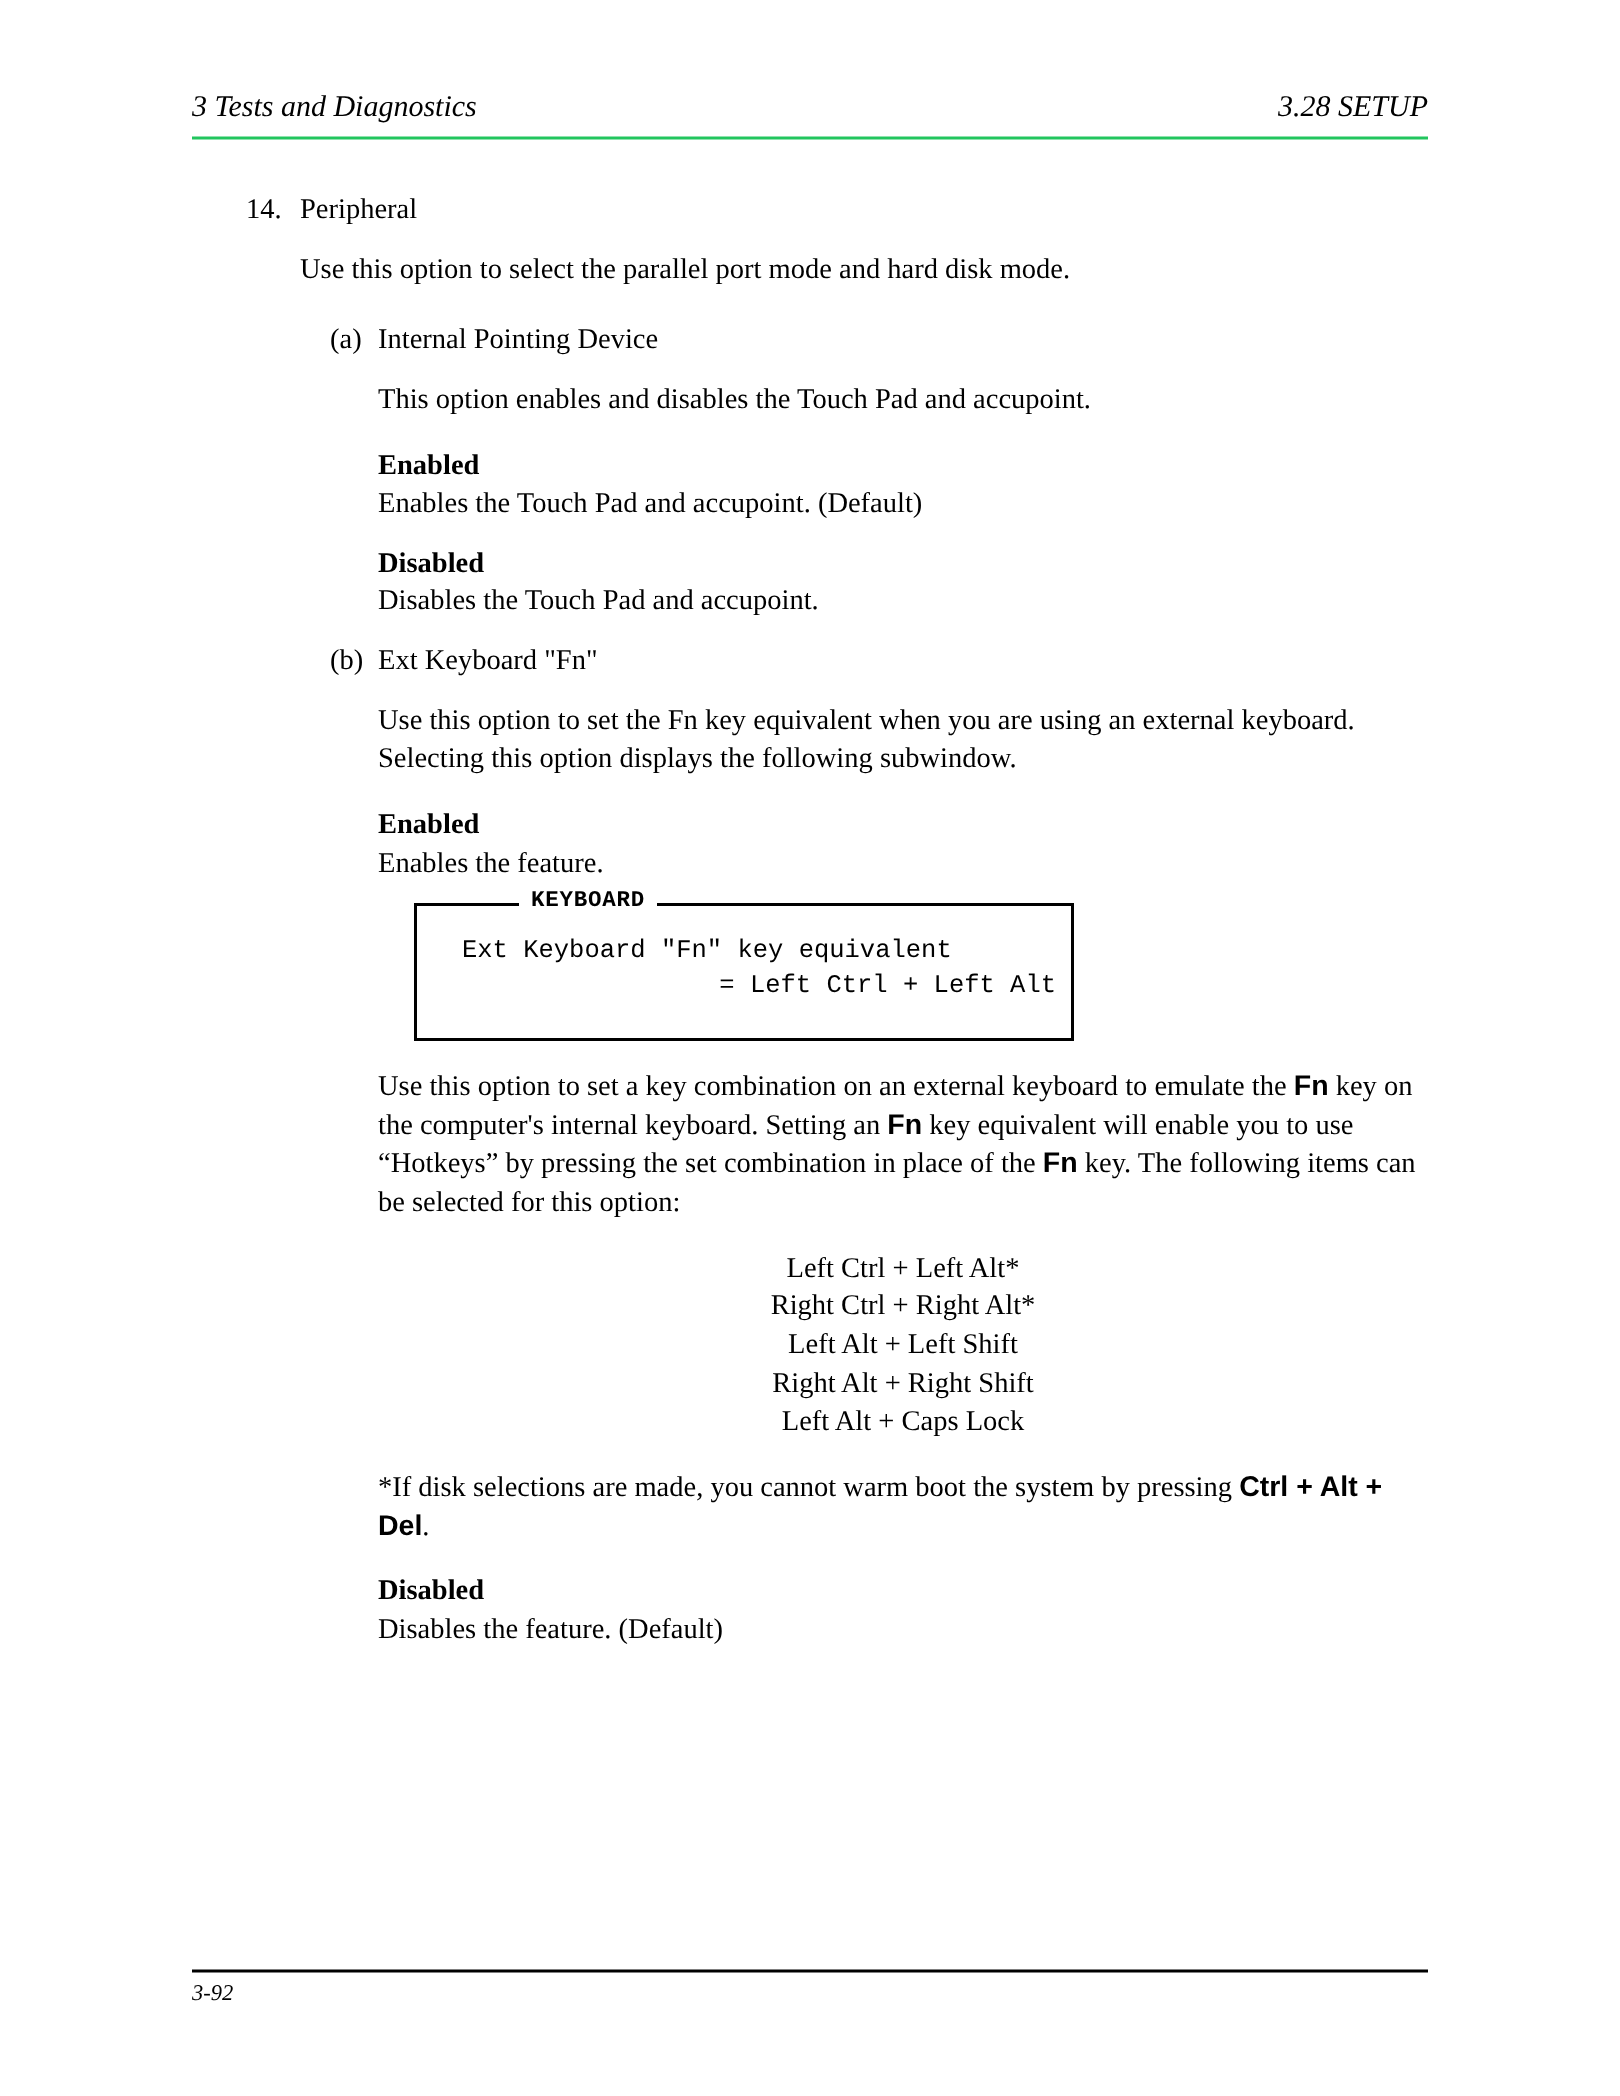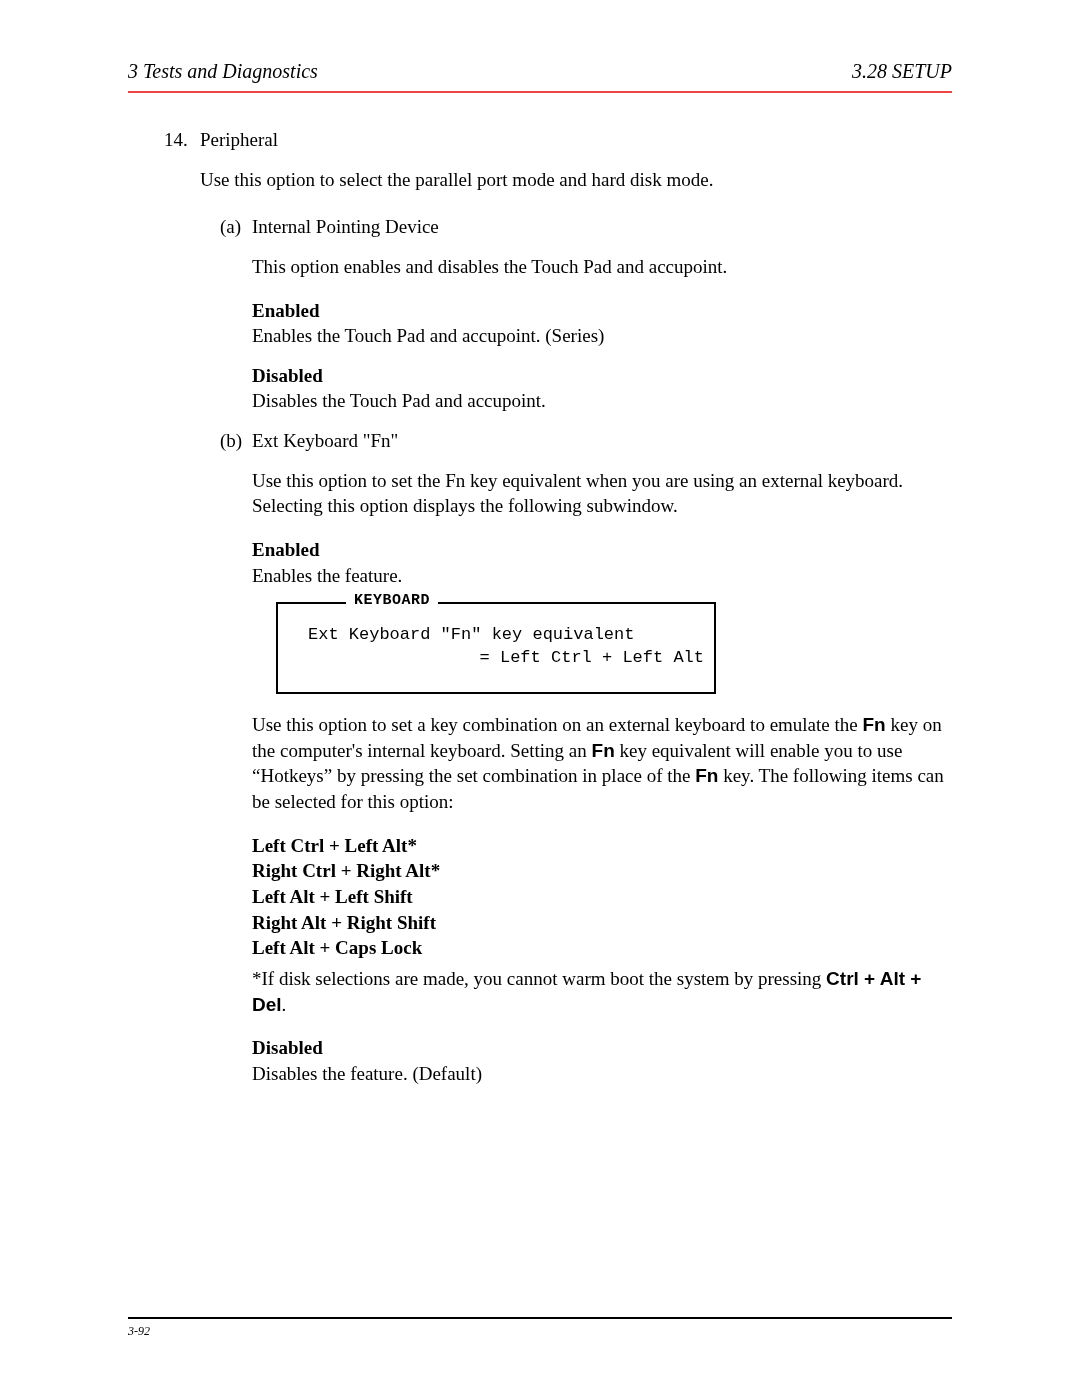--- a/index.html
+++ b/index.html
@@ -17,21 +17,21 @@
     position: relative;
     box-sizing: border-box;
     padding: 58px 128px 0 128px;
   }
   .header {
     display: flex;
     justify-content: space-between;
     font-style: italic;
     font-size: 20px;
     padding-bottom: 6px;
-    border-bottom: 2px solid #ef4444;
+    border-bottom: 2px solid #22c55e;
     margin-bottom: 34px;
   }
   .main {
     padding-left: 36px;
   }
   .item-num {
     display: flex;
     margin-bottom: 14px;
   }
   .item-num .num { width: 36px; }
@@ -85,36 +85,37 @@
     top: -11px;
     left: 70px;
     background: #fff;
     padding: 0 8px;
     font-family: "Courier New", monospace;
     font-weight: bold;
     font-size: 15px;
     letter-spacing: 0.5px;
   }
   .combos {
-    font-weight: bold;
-    margin-bottom: 5px;
+    font-weight: normal;
+    margin-bottom: 18px;
+    text-align: center;
   }
   .combos div { line-height: 1.35; }
   .fn-bold { font-family: Liberation Sans, sans-serif; font-weight: bold; }
   .footer {
     position: absolute;
     left: 128px;
     right: 128px;
     bottom: 58px;
     border-top: 2px solid #000;
     padding-top: 4px;
     display: flex;
     justify-content: space-between;
     font-style: italic;
-    font-size: 12px;
+    font-size: 15px;
   }
 </style>
 </head>
 <body>
 
 <div class="page">
 
   <div class="header">
     <span>3  Tests and Diagnostics</span>
     <span>3.28  SETUP</span>
@@ -131,21 +132,21 @@
 
     <div class="sub">
       <div class="sub-head">
         <span class="lbl">(a)</span>
         <span>Internal Pointing Device</span>
       </div>
       <div class="sub-body">
         <div class="para">This option enables and disables the Touch Pad and accupoint.</div>
         <div class="def-row">
           <span class="term">Enabled</span>
-          <span>Enables the Touch Pad and accupoint.  (Series)</span>
+          <span>Enables the Touch Pad and accupoint.  (Default)</span>
         </div>
         <div class="def-row">
           <span class="term">Disabled</span>
           <span>Disables the Touch Pad and accupoint.</span>
         </div>
       </div>
     </div>
 
     <div class="sub" style="margin-top:10px;">
       <div class="sub-head">

